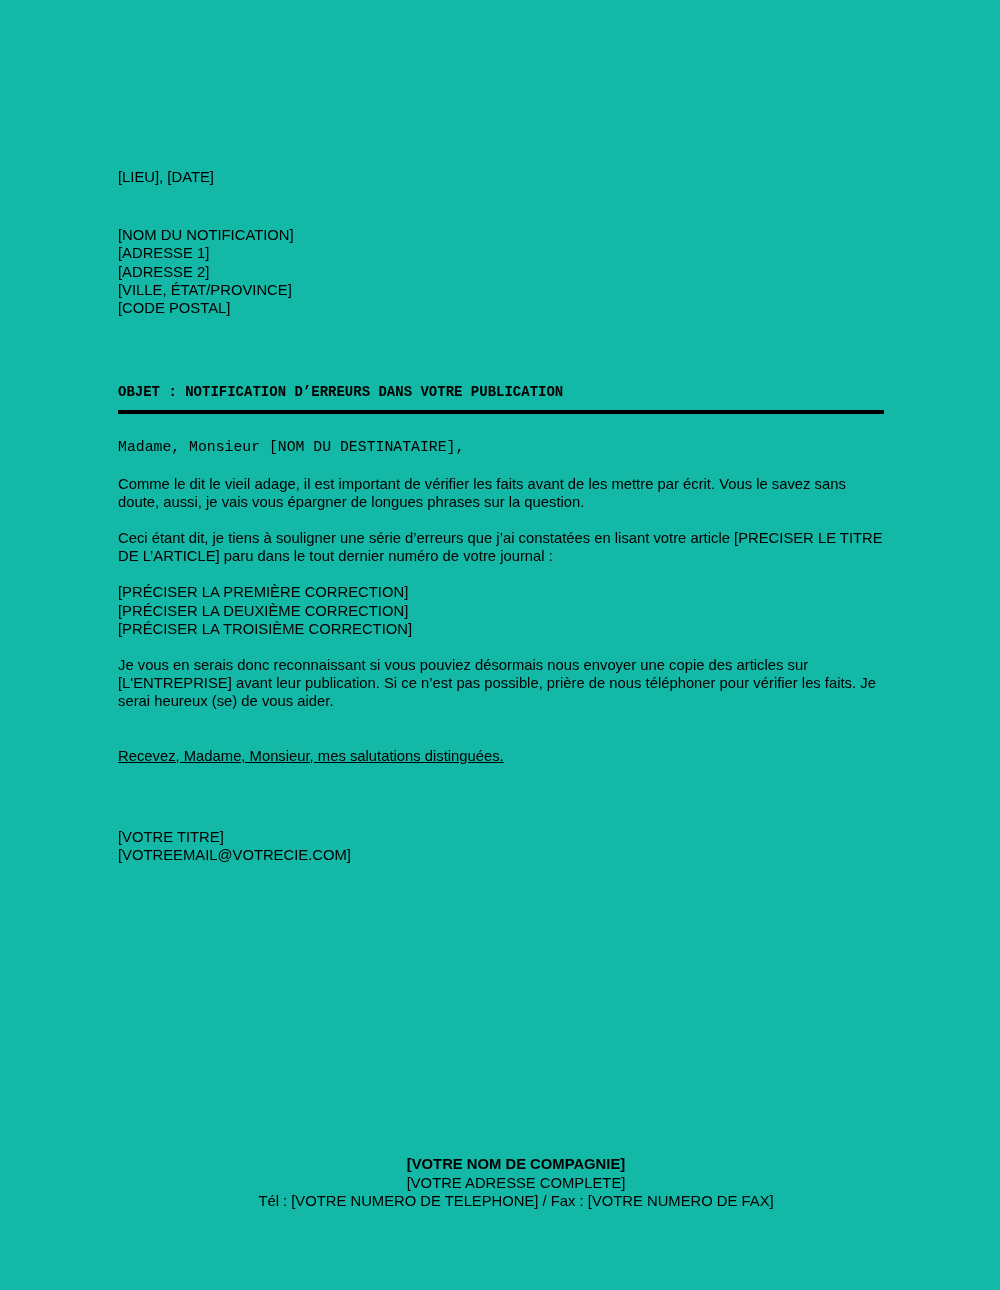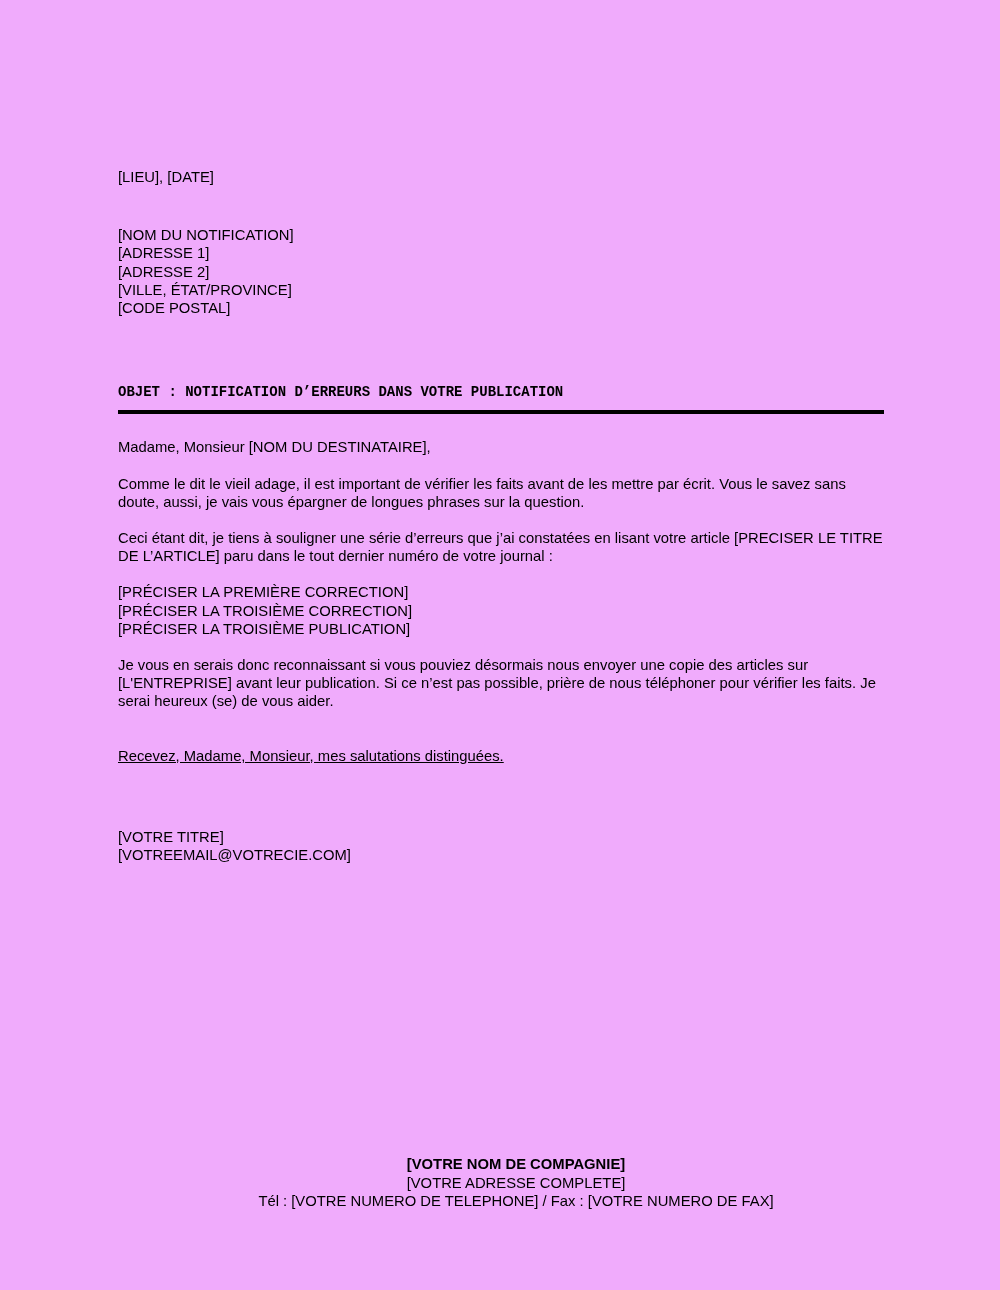--- a/index.html
+++ b/index.html
@@ -4,21 +4,21 @@
 <style>
   html, body {
     margin: 0;
     padding: 0;
     background: #ffffff;
   }
   .page {
     position: relative;
     width: 1000px;
     height: 1290px;
-    background: #f0abfc;
+    background: #14b8a6;
     font-family: "Liberation Sans", sans-serif;
     color: #000000;
     overflow: hidden;
   }
   .content {
     position: absolute;
     left: 118px;
     top: 0;
     width: 766px;
   }
@@ -48,20 +48,21 @@
     font-family: Liberation Mono, monospace;
   }
   .rule {
     margin-top: 9px;
     width: 766px;
     height: 4px;
     background: #000000;
   }
   .salutation {
     padding-top: 24px;
+    font-family: Liberation Mono, monospace;
   }
   .p-gap {
     padding-top: 18px;
   }
   .corrections {
     padding-top: 18px;
   }
   .closing {
     padding-top: 36px;
     text-decoration: underline;
@@ -109,22 +110,22 @@
     <div class="rule"></div>
 
     <div class="para salutation">Madame, Monsieur [NOM DU DESTINATAIRE],</div>
 
     <div class="para p-gap">Comme le dit le vieil adage, il est important de vérifier les faits avant de les mettre par écrit. Vous le savez sans doute, aussi, je vais vous épargner de longues phrases sur la question.</div>
 
     <div class="para p-gap">Ceci étant dit, je tiens à souligner une série d’erreurs que j’ai constatées en lisant votre article [PRECISER LE TITRE DE L’ARTICLE] paru dans le tout dernier numéro de votre journal :</div>
 
     <div class="block corrections">
       <div class="line">[PRÉCISER LA PREMIÈRE CORRECTION]</div>
+      <div class="line">[PRÉCISER LA DEUXIÈME CORRECTION]</div>
       <div class="line">[PRÉCISER LA TROISIÈME CORRECTION]</div>
-      <div class="line">[PRÉCISER LA TROISIÈME PUBLICATION]</div>
     </div>
 
     <div class="para p-gap">Je vous en serais donc reconnaissant si vous pouviez désormais nous envoyer une copie des articles sur [L'ENTREPRISE] avant leur publication. Si ce n’est pas possible, prière de nous téléphoner pour vérifier les faits. Je serai heureux (se) de vous aider.</div>
 
     <div class="para closing">Recevez, Madame, Monsieur, mes salutations distinguées.</div>
 
     <div class="block signature">
       <div class="line">[VOTRE TITRE]</div>
       <div class="line">[VOTREEMAIL@VOTRECIE.COM]</div>
     </div>

